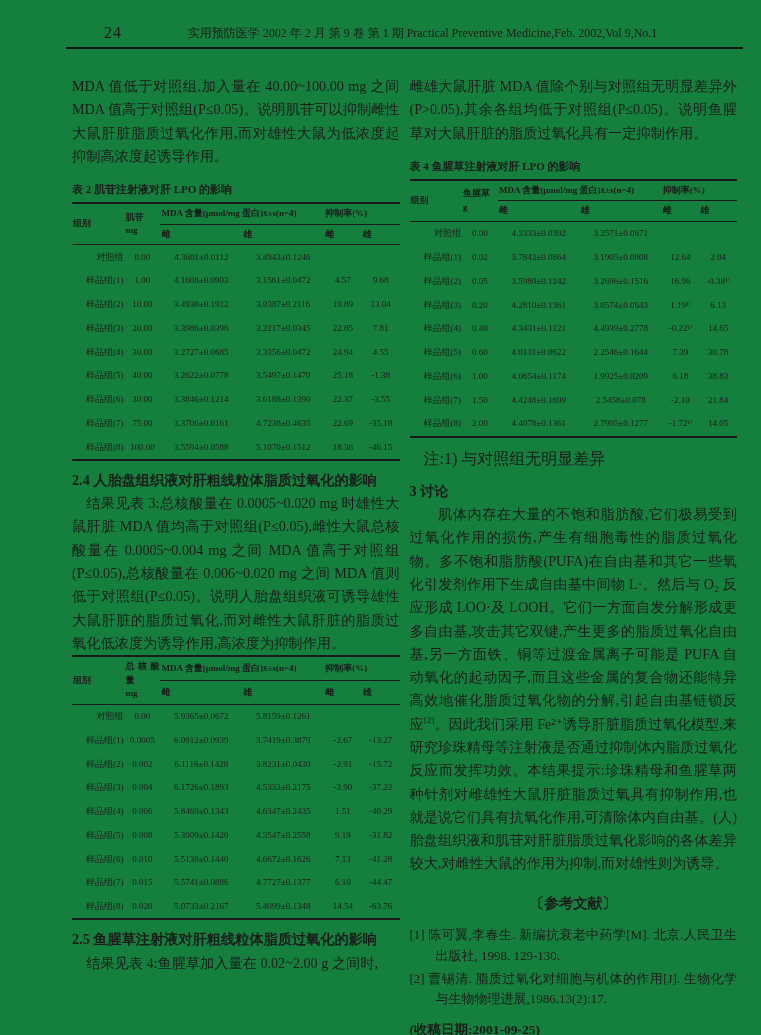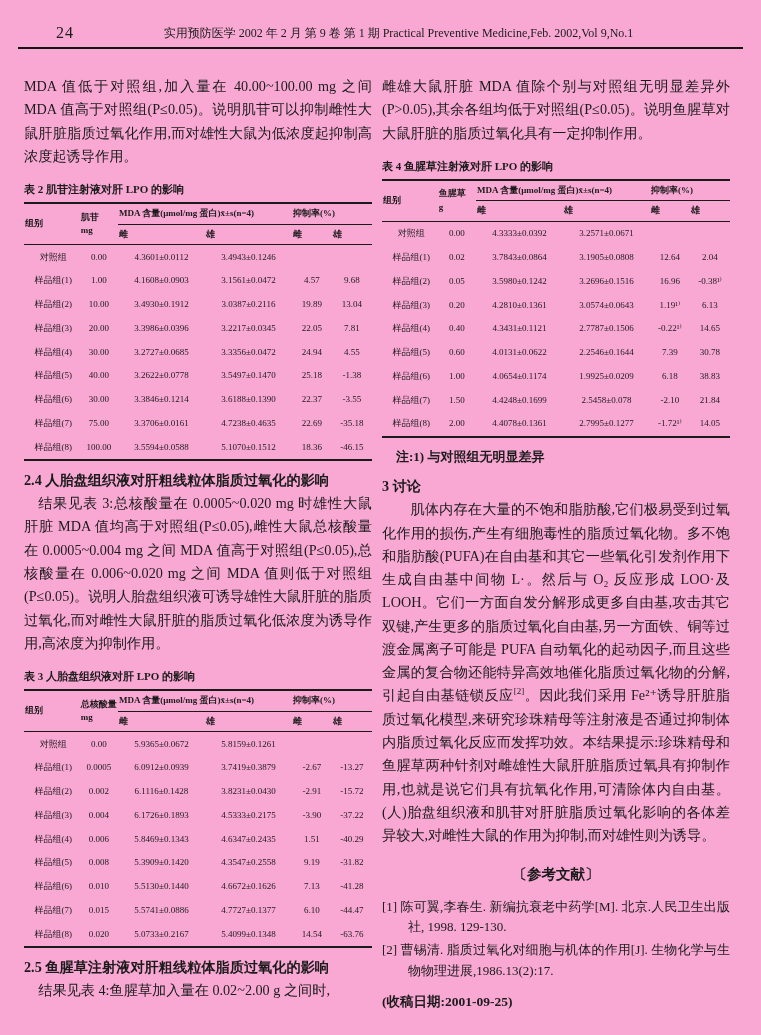--- a/index.html
+++ b/index.html
@@ -3,25 +3,26 @@
 <meta charset="utf-8">
 <style>
   html,body{margin:0;padding:0;}
   body{
     width:761px;height:1035px;
     background:#e9e7e3;
     font-family:"Liberation Serif","DejaVu Serif",serif;
   }
   .page{
     width:761px;height:1035px;
-    background:#f9a8d4;
+    background:#15803d;
     color:#1b1b1b;
     box-sizing:border-box;
     overflow:hidden;
     position:relative;
+    padding-left:48px;
   }
   
   .header{
     display:flex;align-items:flex-end;
     padding:24px 20px 5px 38px;
     border-bottom:2px solid #141414;
     margin:0 18px;
   }
   .page-num{font-size:16px;letter-spacing:1px;}
   .journal-line{flex:1;text-align:center;font-size:12px;white-space:nowrap;}
@@ -34,24 +35,24 @@
   .sec-heading{font-weight:bold;margin-top:8px;}
   
   .tbl-title{text-align:left;font-weight:bold;font-size:11px;margin:12px 0 4px 0;}
   table{width:100%;border-collapse:collapse;font-size:9px;
         border-top:2px solid #1a1a1a;border-bottom:2px solid #1a1a1a;
         font-family:"Liberation Serif","DejaVu Serif",serif;}
   thead th{font-weight:bold;padding:3px 1px;vertical-align:middle;
            border-bottom:1px solid #1a1a1a;line-height:1.5;}
   th.h-span{border-bottom:1px solid #1a1a1a;}
   tbody td{padding:4.5px 1px;text-align:center;white-space:nowrap;}
-  tbody td.c-group, tbody td:first-child{text-align:center;padding-left:4px;}
+  tbody td.c-group, tbody td:first-child{text-align:right;padding-left:4px;}
   col.w-group{width:16%;} col.w-dose{width:11%;}
   col.w-mda{width:25%;} col.w-inh{width:11.5%;}
-  .tbl-note{font-size:13px;margin:8px 0 2px 14px;font-weight:bold;}
+  .tbl-note{font-size:16px;margin:8px 0 2px 14px;}
   
   .refs-heading{text-align:center;font-weight:bold;margin:16px 0 10px 0;font-size:14.5px;}
   .ref-item{font-size:13px;line-height:1.55;padding-left:2em;text-indent:-2em;margin-top:3px;}
   .received{font-weight:bold;font-size:13.5px;margin-top:10px;padding-right:6px;}
   sup{font-size:9px;}
 </style>
 </head>
 <body>
 
 <div class="page">
@@ -166,21 +167,20 @@
               <td>5.1070±0.1512</td>
               <td>18.36</td>
               <td>-46.15</td>
             </tr>
           </tbody>
       </table>
 
       <p class="sec-heading">2.4  人胎盘组织液对肝粗线粒体脂质过氧化的影响</p>
       <p class="indent1">结果见表 3:总核酸量在 0.0005~0.020 mg 时雄性大鼠肝脏 MDA 值均高于对照组(P≤0.05),雌性大鼠总核酸量在 0.0005~0.004 mg 之间 MDA 值高于对照组(P≤0.05),总核酸量在 0.006~0.020 mg 之间 MDA 值则低于对照组(P≤0.05)。说明人胎盘组织液可诱导雄性大鼠肝脏的脂质过氧化,而对雌性大鼠肝脏的脂质过氧化低浓度为诱导作用,高浓度为抑制作用。</p>
 
-      <div class="tbl-title">表 3  人胎盘组织液对肝 LPO 的影响</div>
       <table>
         <colgroup>
           <col class="w-group">
             <col class="w-dose">
             <col class="w-mda">
             <col class="w-mda">
             <col class="w-inh">
             <col class="w-inh">
         </colgroup>
         <thead>
@@ -342,21 +342,21 @@
               <td>0.20</td>
               <td>4.2810±0.1361</td>
               <td>3.0574±0.0643</td>
               <td>1.19¹⁾</td>
               <td>6.13</td>
             </tr>
             <tr>
               <td class="c-group">样品组(4)</td>
               <td>0.40</td>
               <td>4.3431±0.1121</td>
-              <td>2.7787±0.1506</td>
+              <td>4.4939±0.2778</td>
               <td>-0.22¹⁾</td>
               <td>14.65</td>
             </tr>
             <tr>
               <td class="c-group">样品组(5)</td>
               <td>0.60</td>
               <td>4.0131±0.0622</td>
               <td>2.2546±0.1644</td>
               <td>7.39</td>
               <td>30.78</td>

